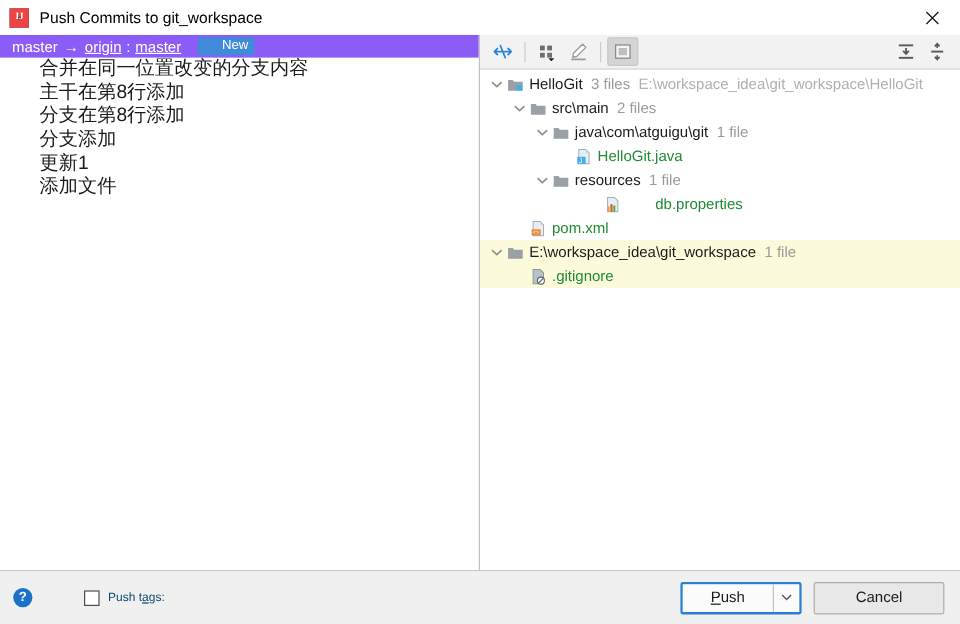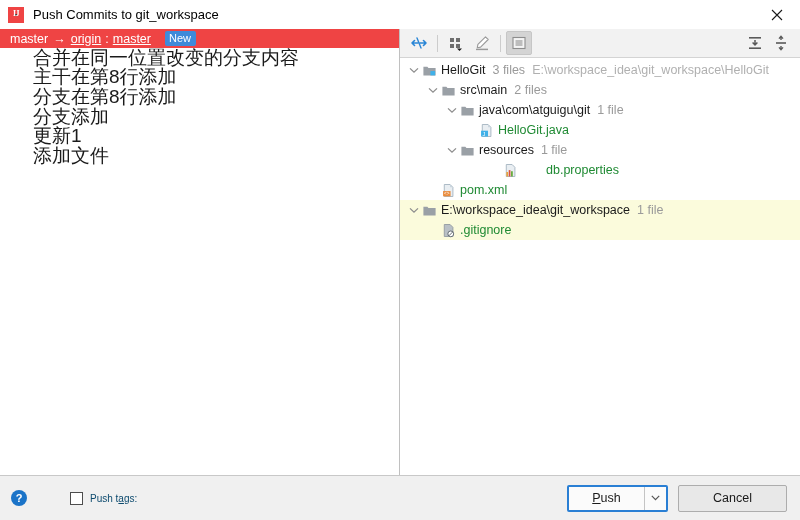--- a/index.html
+++ b/index.html
@@ -73,45 +73,45 @@
   
   .left-pane {
     width: 400px; min-width: 400px;
     background: #ffffff;
     border-right: 1px solid #c0c0c0;
     overflow: hidden;
     position: relative;
   }
   .branch-row {
     height: 19px;
-    background: #ef4444;
+    background: #8b5cf6;
     display: flex; align-items: center;
     padding-left: 10px;
     color: #ffffff;
     font-size: 12.5px;
     white-space: nowrap;
   }
   .branch-row .lnk { text-decoration: underline; }
   .branch-row .arrow { margin: 0 5px; }
   .branch-row .colon { margin: 0 4px; }
   .badge-new {
     margin-left: 14px;
     background: #3f8ad9;
     color: #ffffff;
     font-size: 11px;
-    padding: 0px 5px 1px 4px;
+    padding: 0px 5px 1px 20px;
     border-radius: 2px;
     line-height: 14px;
   }
   .commit-row {
     height: 19.6px;
     display: flex; align-items: center;
     padding-left: 33px;
     color: #1a1a1a;
-    font-size: 19px;
+    font-size: 16px;
     white-space: nowrap;
   }
 
   
   .right-pane {
     flex: 1 1 auto;
     display: flex; flex-direction: column;
     background: #ffffff;
     min-width: 0;
     text-align: center;

